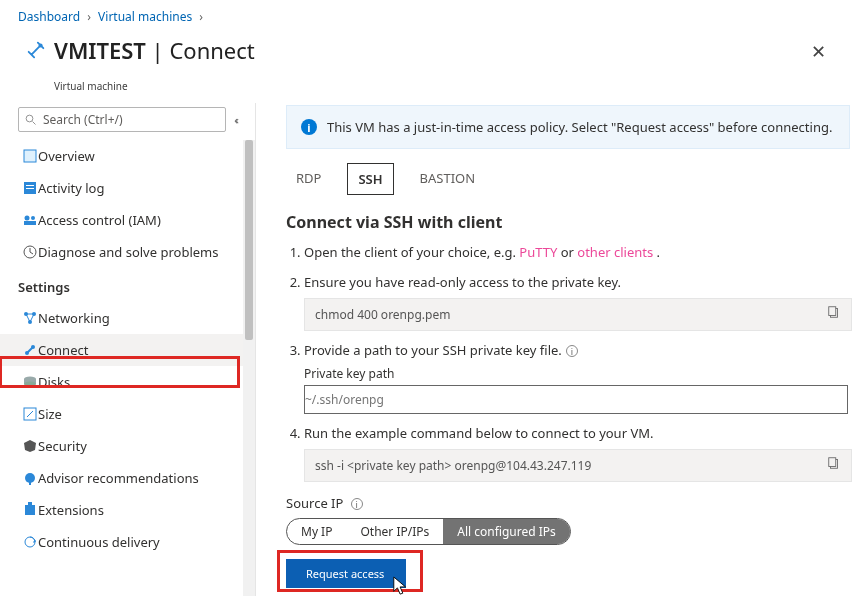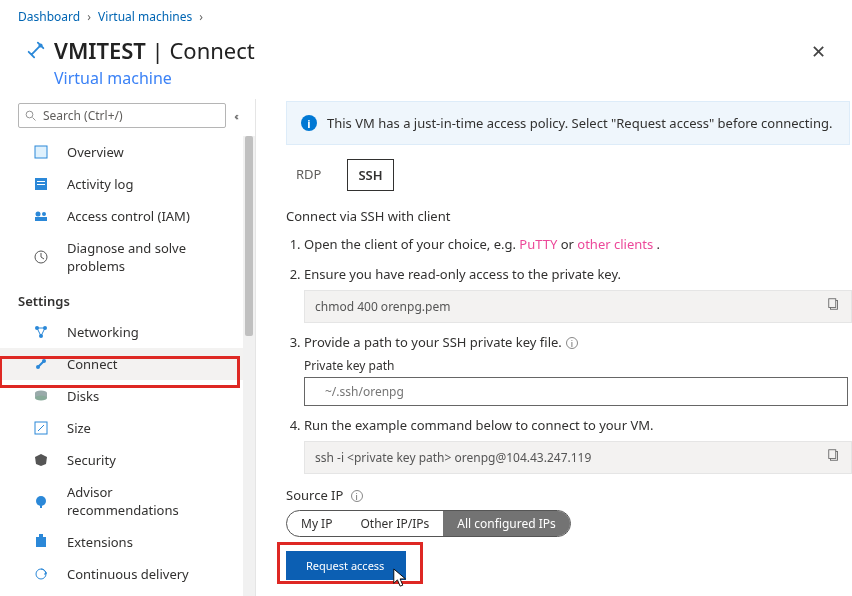--- a/index.html
+++ b/index.html
@@ -7,53 +7,53 @@
   a { color: #ec4899; text-decoration: none; }
 
   .breadcrumb { padding: 8px 18px 4px; font-size: 12px; }
   .breadcrumb span.sep { color: #666; margin: 0 4px; }
   .breadcrumb a { color: #0065b3; }
 
   .header { display: flex; align-items: flex-start; padding: 6px 18px 10px; }
   .header .icon-col { width: 36px; display:flex; justify-content:center; padding-top:4px; }
   .title-line { font-size: 22px; font-weight: 400; color: #222; }
   .title-line b { font-weight: 600; }
-  .sub-title { font-size: 16px; color: #3b82f6; margin-top: 2px; }
+  .sub-title { font-size: 10px; color: #404040; margin-top: 14px; }
   .close { margin-left: auto; font-size: 18px; color: #444; padding: 4px 8px; cursor: pointer; }
 
   .body { display: flex; height: calc(596px - 90px); }
   .sidebar { width: 256px; border-right: 1px solid #e5e5e5; display:flex; flex-direction:column; }
   .searchwrap { padding: 4px 18px 8px; display:flex; align-items:center; gap:8px; }
   .searchbox { flex:1; display:flex; align-items:center; border:1px solid #b5b5b5; border-radius:2px; padding:3px 6px; color:#605e5c; font-size: 12px; }
   .searchbox svg { margin-right:6px; }
   .chevrons { color:#666; font-size:11px; letter-spacing:-2px; cursor:pointer; }
   .navlist { overflow-y: hidden; position:relative; }
-  .nav-item { display:flex; align-items:center; gap:18px; padding: 7px 33px; font-size: 13px; color:#323130; cursor:pointer; }
+  .nav-item { display:flex; align-items:center; gap:0; padding: 7px 22px; font-size: 13px; color:#323130; cursor:pointer; }
   .nav-item .ico { width:16px; height:16px; display:flex; align-items:center; justify-content:center; }
   .nav-section { padding: 10px 18px 6px; font-size: 13px; font-weight: 600; color:#323130; }
   .nav-item.active { background:#f3f2f1; }
   .scrollbar { position:absolute; right:0; top:0; width:12px; background:#f1f1f1; height:100%; }
   .scrollbar .thumb { position:absolute; left:2px; width:8px; background:#c0c0c0; border-radius:2px; }
 
   .main { flex:1; padding: 0 0 0 30px; overflow:hidden; }
   .infobar { display:flex; align-items:center; gap:10px; background:#eff6fc; border:1px solid #ddecf9; padding:12px 14px; margin: 2px 2px 14px 0; font-size:13px; color:#323130; }
   .infobar .i-ico { width:16px; height:16px; border-radius:50%; background:#0078d4; color:#fff; font-weight:bold; font-size:11px; display:flex; align-items:center; justify-content:center; font-style:normal; }
 
   .tabs { display:flex; gap:16px; margin-bottom:16px; }
   .tab { padding:6px 10px; font-size:13px; color:#605e5c; cursor:pointer; }
   .tab.active { border:1px solid #323130; color:#323130; font-weight:600; }
 
-  h2.sec-title { font-size:13px; font-weight:400; margin-bottom:10px; }
+  h2.sec-title { font-size:16px; font-weight:700; margin-bottom:10px; }
   ol.steps { list-style: decimal; padding-left: 18px; font-size:13px; }
   ol.steps > li { margin-bottom: 10px; line-height:1.5; }
   .codebox { background:#f3f2f1; border:1px solid #e5e5e5; padding:6px 10px; margin:6px 0 2px; font-size:12px; color:#555; display:flex; align-items:center; }
   .codebox .copy { margin-left:auto; cursor:pointer; color:#605e5c; }
   .info-circ { display:inline-block; width:12px; height:12px; border:1px solid #888; border-radius:50%; font-size:9px; text-align:center; line-height:11px; color:#666; margin-left:4px; }
   .field-label { font-size:12px; color:#323130; margin:4px 0 2px; }
-  .textfield { width:544px; border:1px solid #666; padding:5px 20px; font-size:12px; color:#888; }
+  .textfield { width:544px; border:1px solid #666; padding:5px 0; font-size:12px; color:#888; }
 
   .sourceip { margin-top:12px; }
   .sourceip-label { font-size:13px; margin-bottom:6px; }
   .pillset { display:inline-flex; border:1px solid #555; border-radius:14px; overflow:hidden; font-size:12px; }
   .pill { padding:4px 14px; cursor:pointer; }
   .pill.sel { background:#737373; color:#fff; }
 
   .req-wrap { position:relative; display:inline-block; margin-top:14px; }
   .req-btn { background:#0c5fb3; color:#fff; border:none; padding:7px 22px 7px 20px; font-size:11px; cursor:pointer; }
   .red-box { position:absolute; border:3px solid #de2823; }
@@ -222,20 +222,21 @@
 
   <div class="main">
     <div class="infobar">
       <span class="i-ico">i</span>
       <span>This VM has a just-in-time access policy. Select "Request access" before connecting.</span>
     </div>
 
     <div class="tabs">
       <div class="tab">RDP</div>
       <div class="tab active">SSH</div>
+      <div class="tab">BASTION</div>
     </div>
 
     <h2 class="sec-title">Connect via SSH with client</h2>
 
     <ol class="steps">
       <li>
         <span>Open the client of your choice, e.g. </span><a href="#">PuTTY</a><span> or </span><a href="#">other clients</a><span> .</span>
       </li>
       <li>
         <span>Ensure you have read-only access to the private key.</span>

